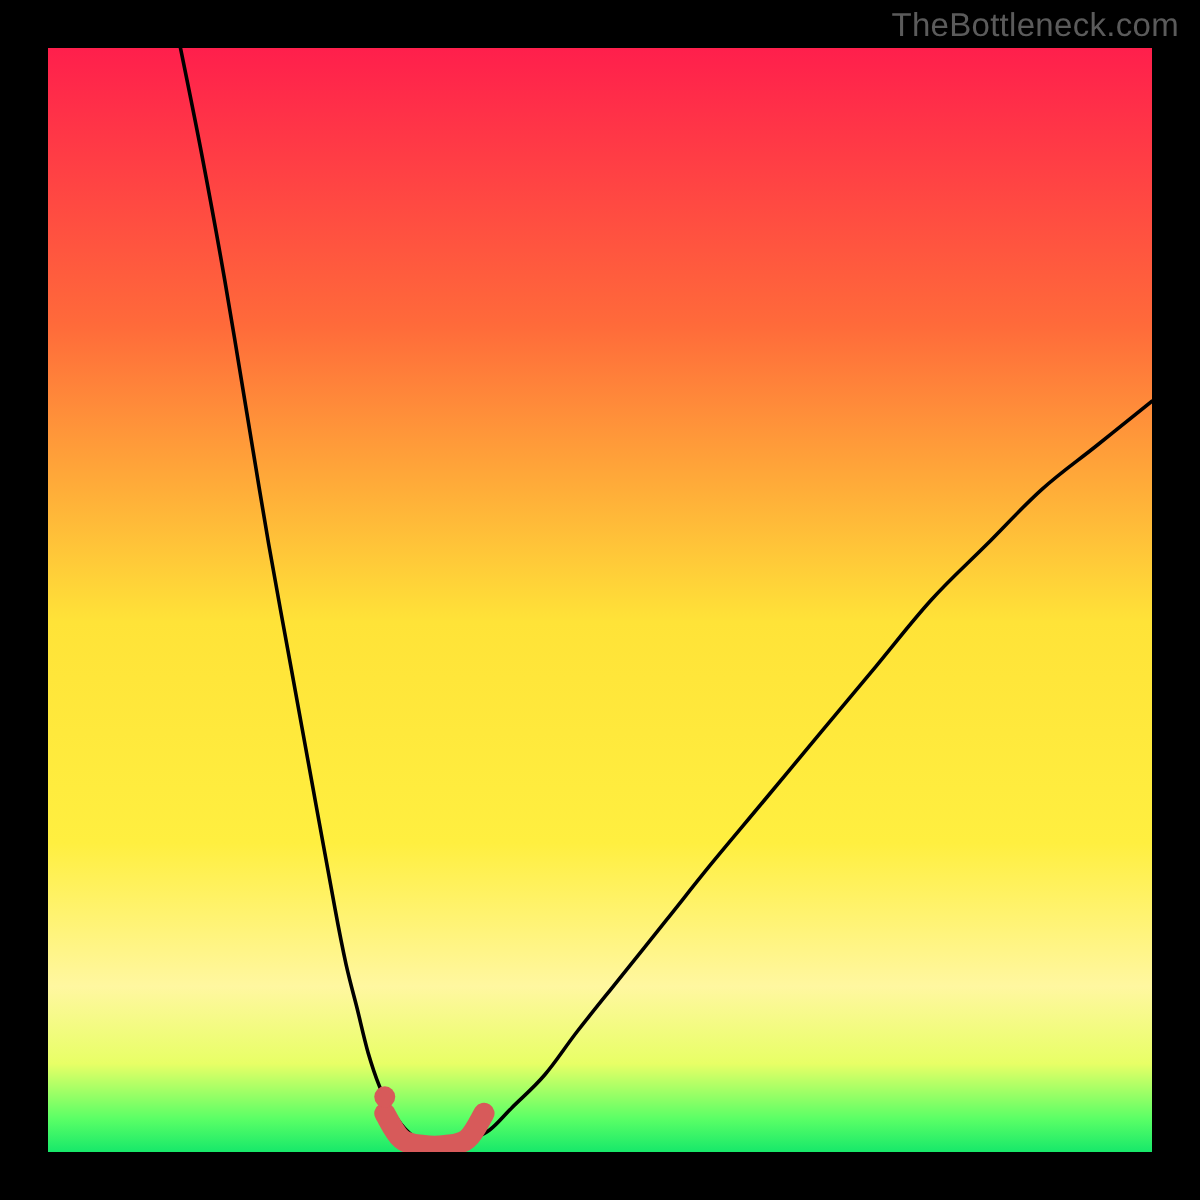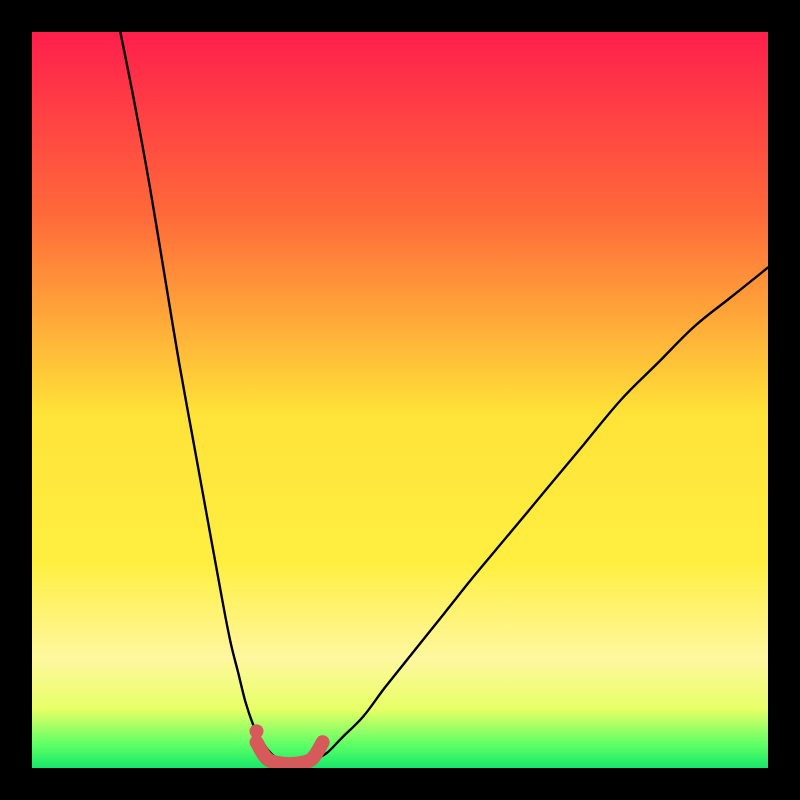--- a/index.html
+++ b/index.html
@@ -43,20 +43,21 @@
   svg.curves {
     position: absolute;
     inset: 0;
   }
 </style>
 </head>
 <body>
 
 <div class="frame">
 
+  <div class="watermark">TheBottleneck.com</div>
 
   <div class="plot-area">
 
     <svg class="gradient-bg" viewBox="0 0 736 736" preserveAspectRatio="none">
       <defs>
         <linearGradient id="bgGrad" x1="0" y1="0" x2="0" y2="1">
           <stop id="g0" offset="0%" stop-color="#ff1f4c"></stop>
           <stop id="g1" offset="25%" stop-color="#ff6a3a"></stop>
           <stop id="g2" offset="52%" stop-color="#ffe338"></stop>
           <stop id="g3" offset="72%" stop-color="#ffef40"></stop>

